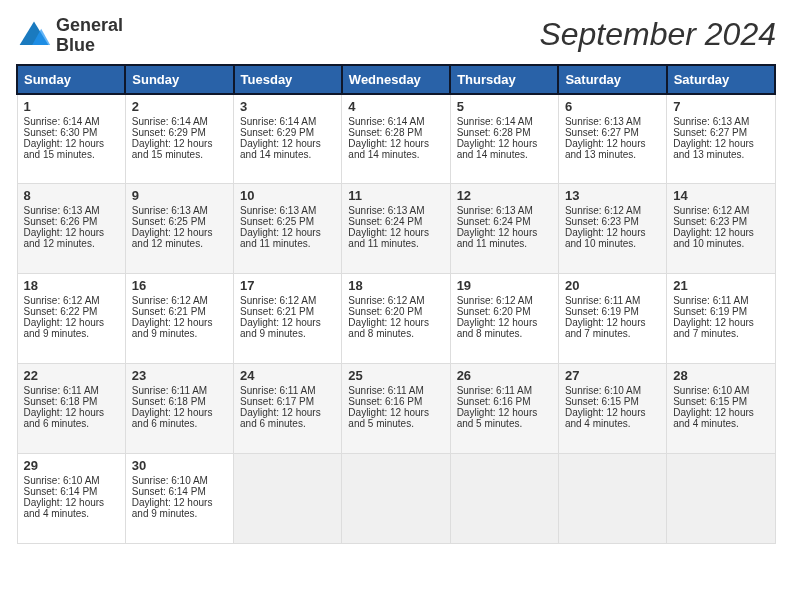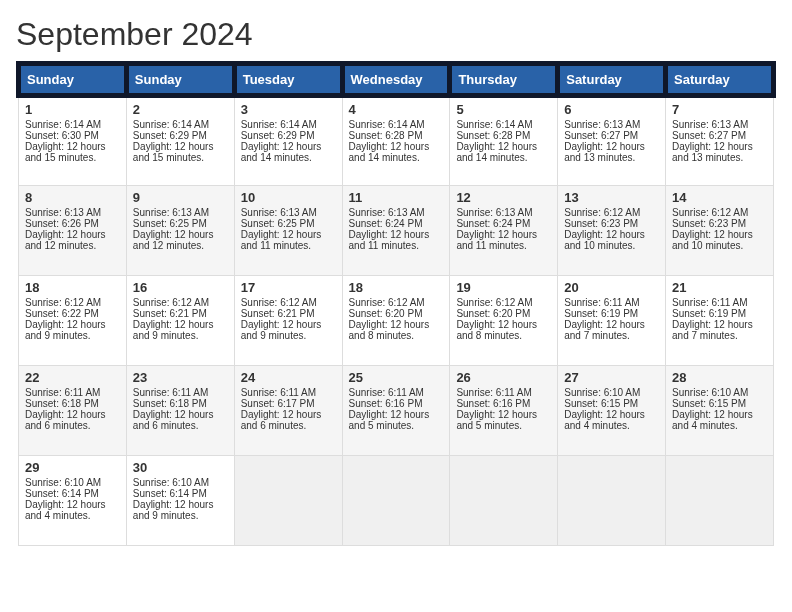--- a/index.html
+++ b/index.html
@@ -29,20 +29,21 @@
     }
     .logo-text span {
       display: block;
     }
     .logo-icon {
       width: 36px;
       height: 36px;
     }
     .title-section {
       text-align: center;
+      font-style: italic;
     }
     .month-title {
       font-size: 32px;
       font-weight: normal;
       color: #333;
     }
     .location {
       font-size: 14px;
       color: #555;
     }
@@ -53,21 +54,21 @@
     }
     thead tr {
       background-color: #2962a8;
       color: #fff;
     }
     thead th {
       padding: 6px 6px;
       font-size: 13px;
       font-weight: bold;
       text-align: left;
-      border: 5px solid #0f172a;
+      border: 2px solid #0f172a;
     }
     tbody tr {
       border-bottom: 1px solid #ccc;
     }
     tbody td {
       vertical-align: top;
       padding: 4px 6px;
       font-size: 10px;
       color: #333;
       border: 1px solid #ddd;
@@ -89,20 +90,30 @@
       background-color: #f5f5f5;
     }
     .empty-cell {
       background-color: #f0f0f0 !important;
     }
   </style>
 </head>
 <body>
 
 <div class="header">
+  <div class="logo">
+    <svg class="logo-icon" viewBox="0 0 40 40">
+      <polygon points="20,4 36,30 4,30" fill="#1a7abf"></polygon>
+      <polygon points="28,12 38,30 18,30" fill="#2196F3" opacity="0.7"></polygon>
+    </svg>
+    <div class="logo-text">
+      <span>General</span>
+      <span>Blue</span>
+    </div>
+  </div>
   <div class="title-section">
     <div class="month-title">September 2024</div>
   </div>
 </div>
 
 <table>
   <thead>
     <tr>
     <th>Sunday</th>
         <th>Sunday</th>

